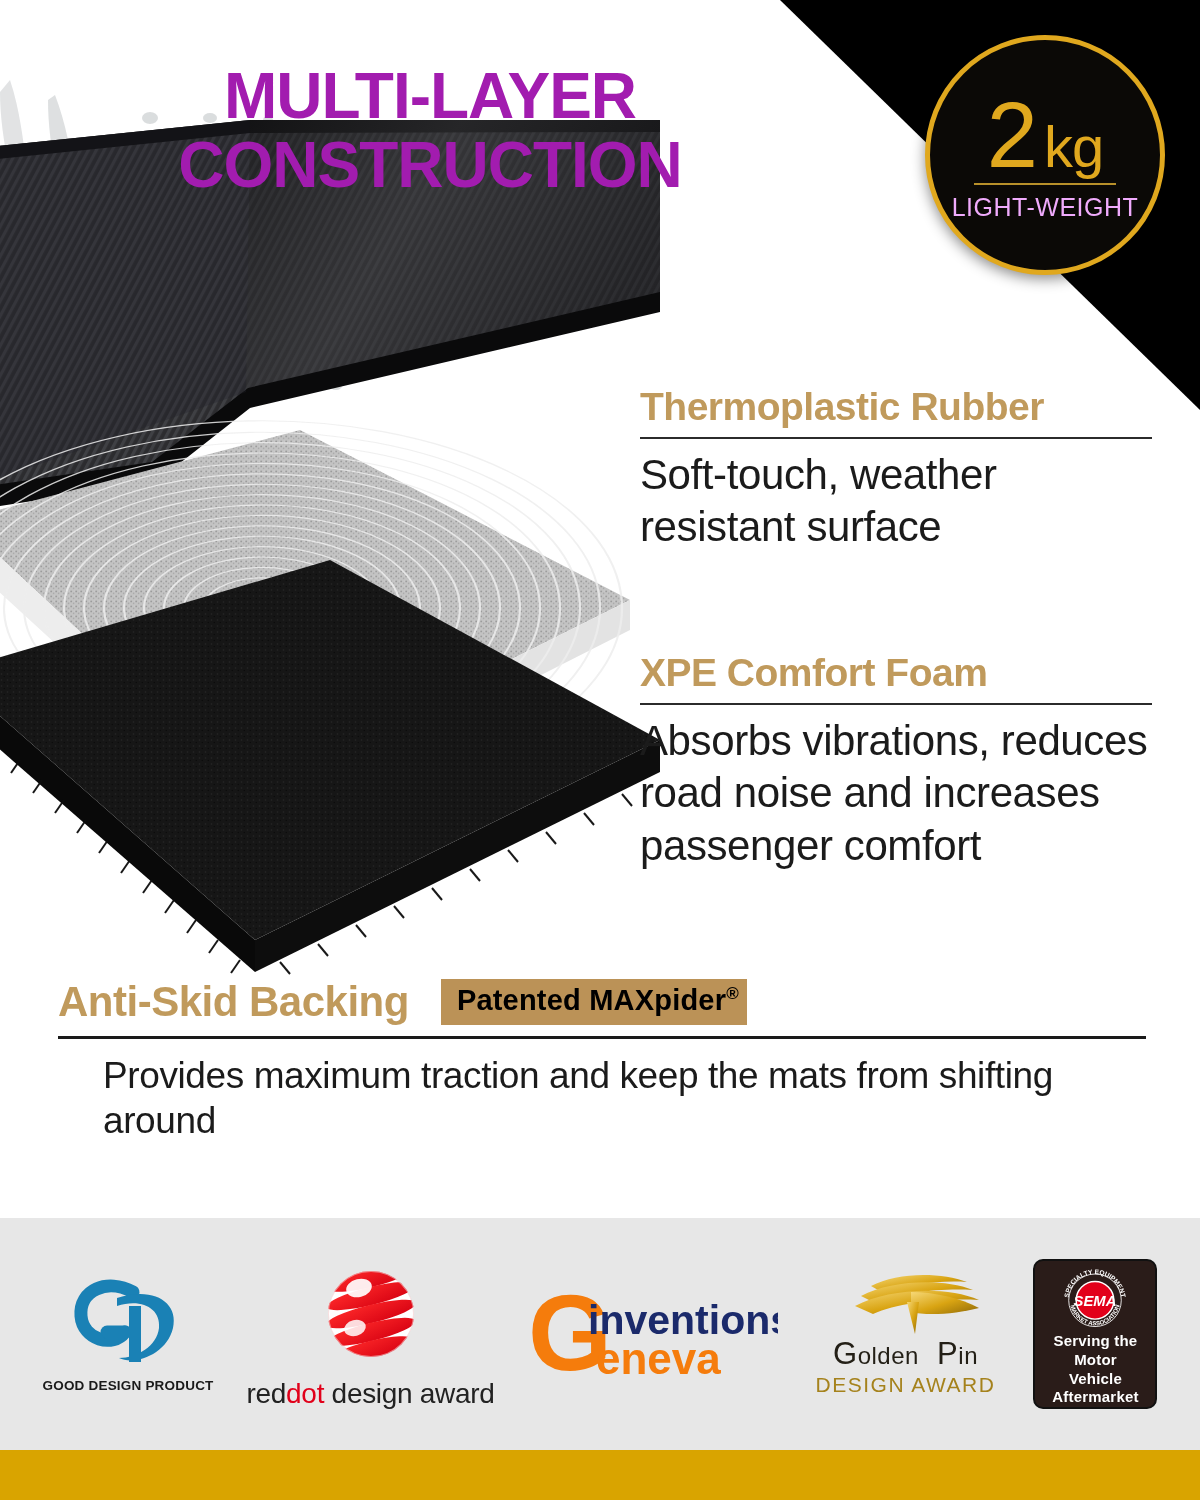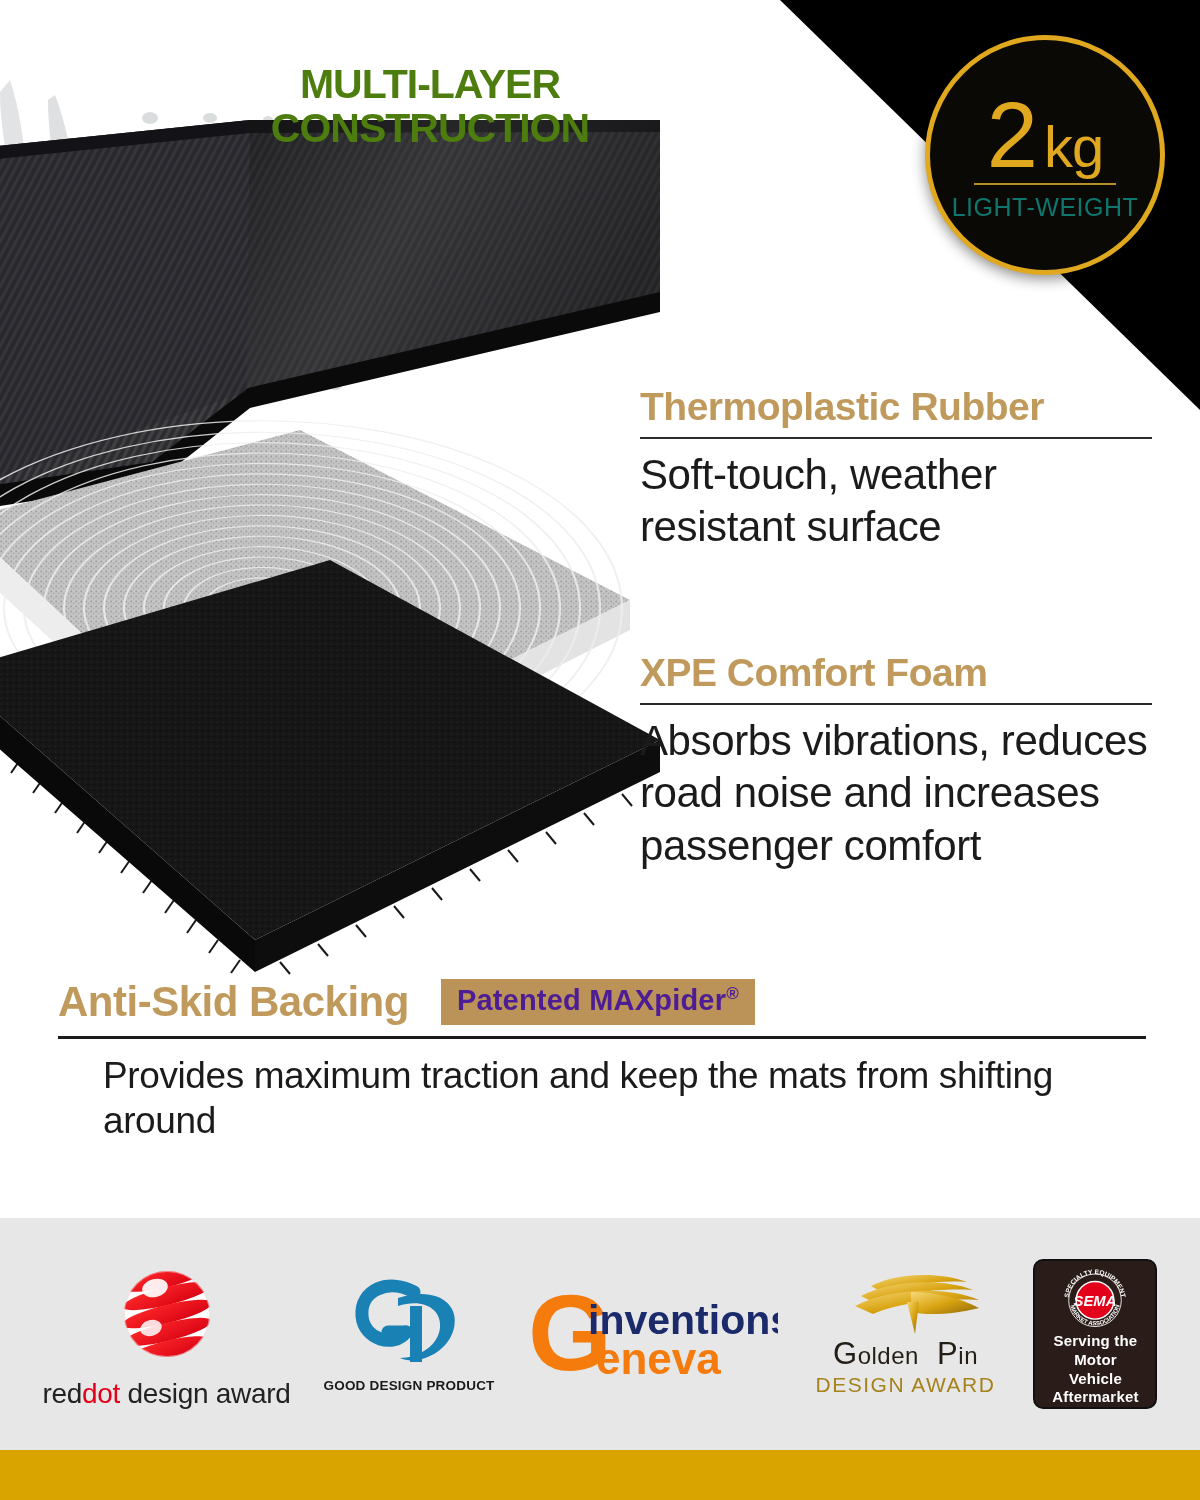--- a/index.html
+++ b/index.html
@@ -37,28 +37,28 @@
     letter-spacing:-2px;
     display:flex; align-items:baseline;
     margin-top:4px;
   }
   .badge-kg .unit{ font-size:58px; letter-spacing:-1px;margin-left:8px; }
   .badge-rule{
     width:142px; height:2px; background:#b8902a;
     margin:4px 0 8px 0;
   }
   .badge-sub{
-    color:#0f766e; font-size:25px; letter-spacing:.5px; font-weight:400;
+    color:#f0abfc; font-size:25px; letter-spacing:.5px; font-weight:400;
   }
 
   
   .title{
     position:absolute; top:62px; left:0; width:860px;
     text-align:center; z-index:4;
-    font-size:41px; font-weight:bold; color:#4d7c0f;
+    font-size:64px; font-weight:bold; color:#a21caf;
     line-height:1.08; letter-spacing:-1px;
   }
 
   
   .product{ position:absolute; top:0; left:0; width:660px; height:990px; z-index:2; }
   .product svg{ display:block; }
 
   
   .feature{ position:absolute; left:640px; width:512px; z-index:4; }
   #feature-1{ top:366px; }
@@ -74,23 +74,23 @@
   }
 
   
   .antiskid{ position:absolute; left:58px; top:978px; width:1088px; z-index:4; }
   .antiskid-head{ display:flex; align-items:center; gap:32px; }
   .antiskid-title{
     font-size:42px; color:#c09a5c; font-weight:bold; letter-spacing:-.5px;
     white-space:nowrap;
   }
   .patent-badge{
-    background:#bb9257; color:#4c1d95;
+    background:#bb9257; color:#000000;
     font-size:29px; font-weight:bold;
-    padding:6px 16px 8px 16px; letter-spacing:.2px;
+    padding:6px 8px 8px 16px; letter-spacing:.2px;
     white-space:nowrap; line-height:1.1;text-align:right;
   }
   .patent-badge sup{ font-size:17px; vertical-align:super; }
   .antiskid-rule{ height:3px; background:#1a1a1a; margin:10px 0 14px 0; }
   .antiskid-desc{
     font-size:37px; color:#1b1b1b; line-height:1.22; letter-spacing:-.4px;margin-left:45px;
   }
 
   
   .awards{
@@ -305,20 +305,33 @@
     <span class="antiskid-title">Anti-Skid Backing</span>
     <span class="patent-badge"><span>Patented  MAXpider</span><sup>®</sup></span>
   </div>
   <div class="antiskid-rule"></div>
   <div class="antiskid-desc">Provides maximum traction and keep the mats from shifting around</div>
 </section>
 
 <footer class="awards">
 
   <div class="award">
+    <svg width="122" height="96" viewBox="0 0 122 96">
+      <g fill="none" stroke="#1a81b5" stroke-width="13" stroke-linecap="round">
+        <path d="M66 16 C 40 2, 12 14, 14 40 C 16 64, 46 72, 58 56"></path>
+        <path d="M58 56 L 40 56"></path>
+      </g>
+      <path d="M50 22 C 86 10, 112 26, 106 52 C 100 78, 68 90, 52 82
+               C 70 82, 90 70, 92 52 C 94 32, 74 22, 50 30 Z" fill="#1a81b5"></path>
+      <path d="M62 30 L 62 86 L 74 86 L 74 30 Z" fill="#1a81b5"></path>
+    </svg>
+    <div class="gd-label">GOOD DESIGN PRODUCT</div>
+  </div>
+
+  <div class="award">
     <svg width="112" height="112" viewBox="0 0 112 112">
       <defs>
         <clipPath id="rdClip">
             <circle cx="56" cy="56" r="43"></circle>
           </clipPath>
         <linearGradient id="rdG" x1="0" y1="0" x2="1" y2="1">
           <stop offset="0" stop-color="#ff2a2a"></stop>
             <stop offset="1" stop-color="#d50011"></stop>
         </linearGradient>
       </defs>
@@ -333,33 +346,20 @@
         </g>
         <ellipse cx="44" cy="30" rx="13" ry="9" fill="#ffffff" opacity=".92" transform="rotate(-14 44 30)"></ellipse>
         <ellipse cx="40" cy="70" rx="11" ry="8" fill="#ffffff" opacity=".85" transform="rotate(-14 40 70)"></ellipse>
         <circle cx="56" cy="56" r="43" fill="none" stroke="#f3c9cc" stroke-width="2" opacity=".6"></circle>
       </g>
     </svg>
     <div class="rd-label"><span>red</span><span class="dot">dot</span><span> design award</span></div>
   </div>
 
   <div class="award">
-    <svg width="122" height="96" viewBox="0 0 122 96">
-      <g fill="none" stroke="#1a81b5" stroke-width="13" stroke-linecap="round">
-        <path d="M66 16 C 40 2, 12 14, 14 40 C 16 64, 46 72, 58 56"></path>
-        <path d="M58 56 L 40 56"></path>
-      </g>
-      <path d="M50 22 C 86 10, 112 26, 106 52 C 100 78, 68 90, 52 82
-               C 70 82, 90 70, 92 52 C 94 32, 74 22, 50 30 Z" fill="#1a81b5"></path>
-      <path d="M62 30 L 62 86 L 74 86 L 74 30 Z" fill="#1a81b5"></path>
-    </svg>
-    <div class="gd-label">GOOD DESIGN PRODUCT</div>
-  </div>
-
-  <div class="award">
     <svg width="250" height="104" viewBox="0 0 250 104">
       <text x="0" y="88" font-family="Liberation Sans, sans-serif" font-size="108" font-weight="bold" fill="#f57c0c">G</text>
       <text x="60" y="52" font-family="Liberation Sans, sans-serif" font-size="41" font-weight="bold" fill="#1b2a6b">inventions</text>
       <text x="68" y="92" font-family="Liberation Sans, sans-serif" font-size="44" font-weight="bold" fill="#f57c0c">eneva</text>
     </svg>
   </div>
 
   <div class="award">
     <svg width="190" height="62" viewBox="0 0 190 62">
       <defs>

